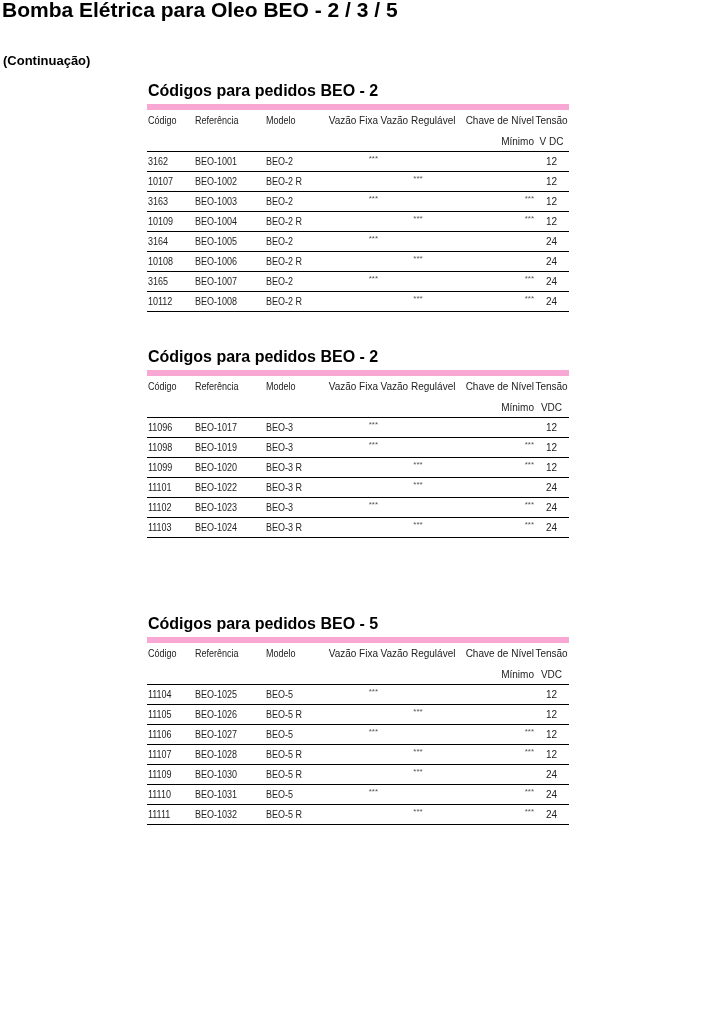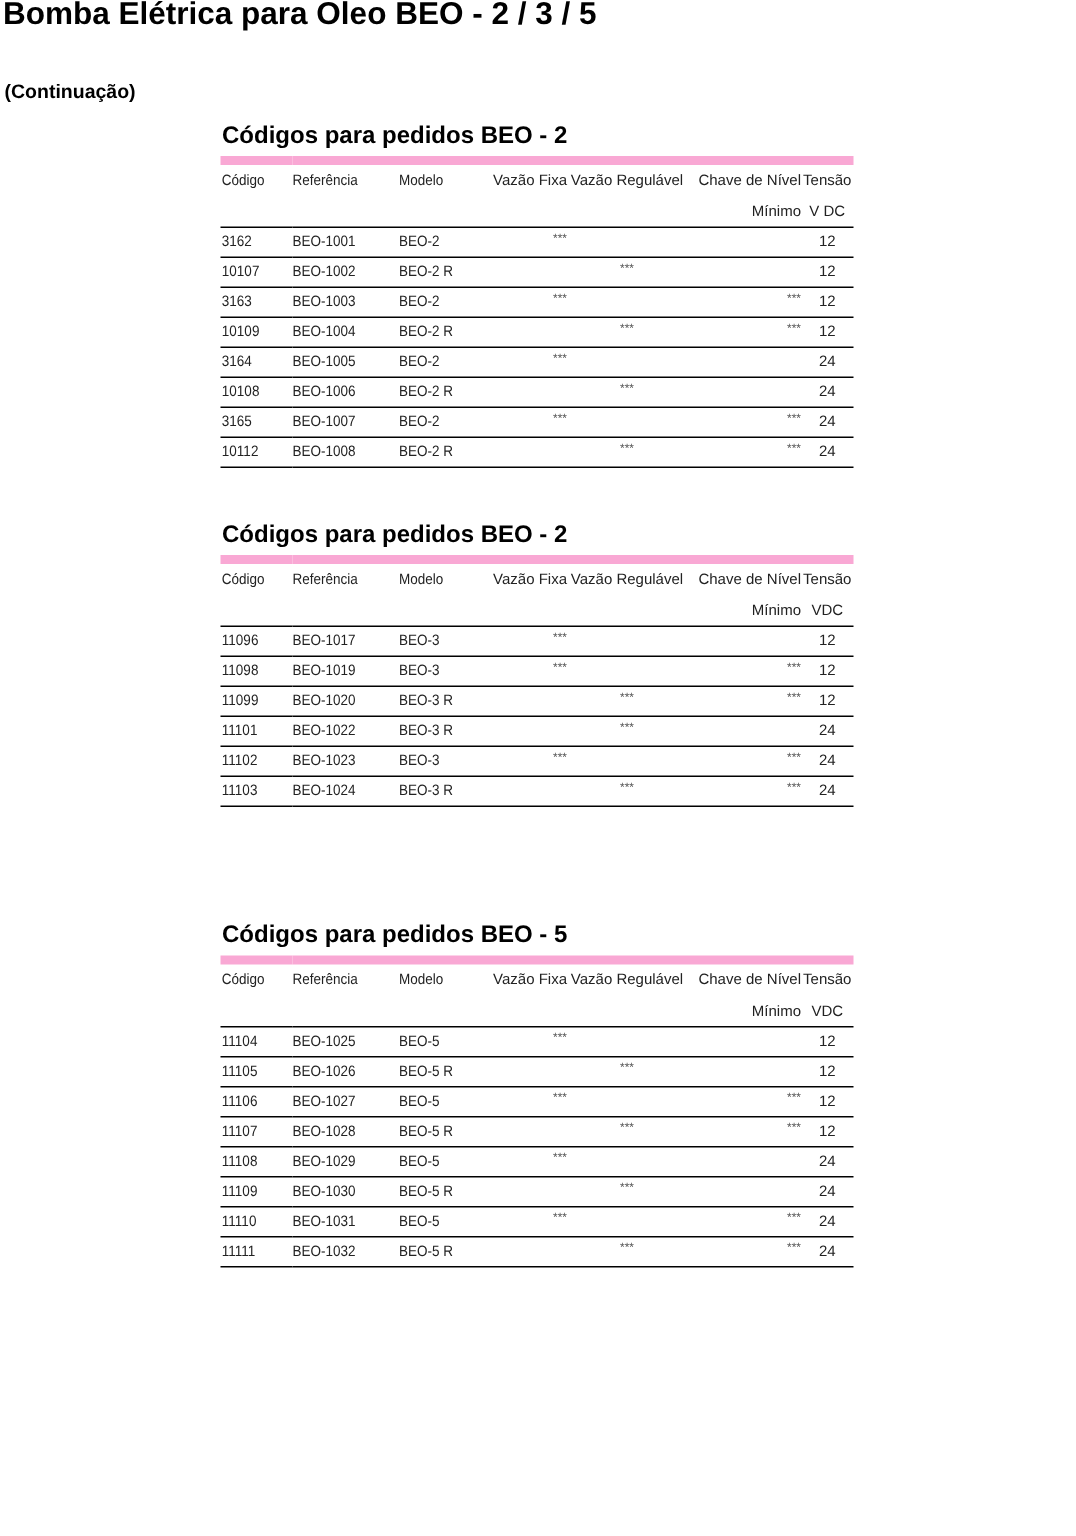--- a/index.html
+++ b/index.html
@@ -285,29 +285,20 @@
         <tr>
           <td class="c-code"><span class="">11107</span></td>
           <td class="c-ref"><span class="">BEO-1028</span></td>
           <td class="c-mod"><span class="">BEO-5 R</span></td>
           <td class="c-fix"><span class="stars"></span></td>
           <td class="c-reg"><span class="stars">***</span></td>
           <td class="c-chv"><span class="stars">***</span></td>
           <td class="c-ten"><span class="">12</span></td>
         </tr>
         <tr>
-          <td class="c-code"><span class="">11108</span></td>
-          <td class="c-ref"><span class="">BEO-1029</span></td>
-          <td class="c-mod"><span class="">BEO-5</span></td>
-          <td class="c-fix"><span class="stars">***</span></td>
-          <td class="c-reg"><span class="stars"></span></td>
-          <td class="c-chv"><span class="stars"></span></td>
-          <td class="c-ten"><span class="">24</span></td>
-        </tr>
-        <tr>
           <td class="c-code"><span class="">11109</span></td>
           <td class="c-ref"><span class="">BEO-1030</span></td>
           <td class="c-mod"><span class="">BEO-5 R</span></td>
           <td class="c-fix"><span class="stars"></span></td>
           <td class="c-reg"><span class="stars">***</span></td>
           <td class="c-chv"><span class="stars"></span></td>
           <td class="c-ten"><span class="">24</span></td>
         </tr>
         <tr>
           <td class="c-code"><span class="">11110</span></td>

